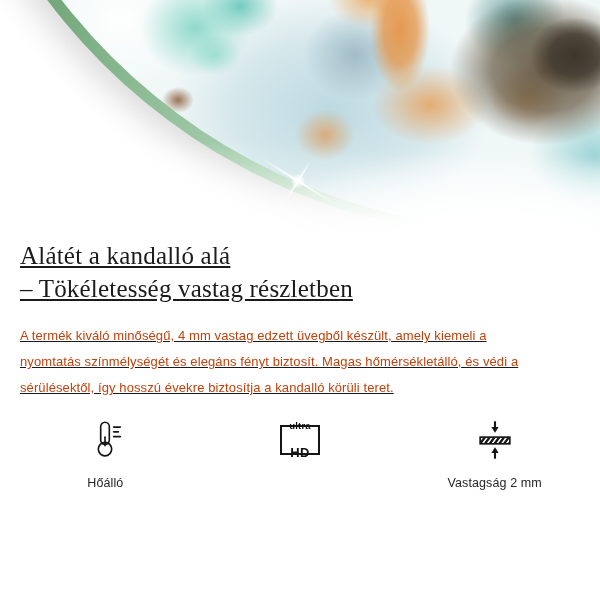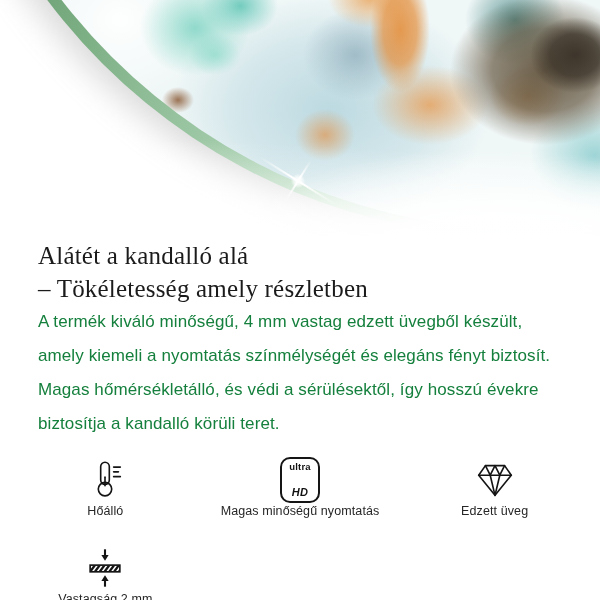--- a/index.html
+++ b/index.html
@@ -57,69 +57,69 @@
     filter:blur(.4px);
   }
   .sparkle .ray.r1 { transform:rotate(32deg); }
   .sparkle .ray.r2 { transform:rotate(-58deg) scaleX(.55); }
   .sparkle .core {
     position:absolute; left:-7px; top:-7px; width:14px; height:14px; border-radius:50%;
     background:radial-gradient(circle, rgba(255,255,255,1) 0%, rgba(255,255,255,.7) 40%, rgba(255,255,255,0) 75%);
   }
 
   
-  .content { padding:0 38px; }
+  .content { padding:0 20px;text-decoration:underline; }
   h1 {
     margin-top:4px;
     font-family:"Liberation Serif", serif;
     font-size:25px; line-height:1.3; font-weight:400; color:#1b1b1b;
     letter-spacing:.2px;
   }
   .desc {
-    margin-top:0; max-width:516px;
-    font-size:17px; line-height:2; color:#15803d; letter-spacing:.1px;
+    margin-top:18px; max-width:516px;
+    font-size:13px; line-height:2; color:#c2410c; letter-spacing:.1px;
   }
 
   
   .features {
     margin-top:15px;
     display:grid; grid-template-columns:repeat(3, 1fr);
     row-gap:26px; padding:0 8px;
   }
   .feat { display:flex; flex-direction:column; align-items:center; }
   .feat-icon { height:48px; display:flex; align-items:center; justify-content:center; }
-  .feat-label { font-size:12.5px; color:#262626; text-align:center; letter-spacing:.1px; }
+  .feat-label { margin-top:12px; font-size:12.5px; color:#262626; text-align:center; letter-spacing:.1px; }
   svg.li { stroke:#141414; fill:none; stroke-width:1.7; stroke-linecap:round; stroke-linejoin:round; }
   .uhd-box {
-    width:40px; height:46px; border:2.4px solid #151515; border-radius:10px;
+    width:40px; height:30px; border:2.4px solid #151515; border-radius:0;
     display:flex; flex-direction:column; align-items:center; justify-content:center;
     line-height:1; color:#111;
   }
   .uhd-top { font-size:9.5px; font-weight:700; letter-spacing:.2px; }
-  .uhd-bottom { font-size:11px; font-weight:700; margin-top:15px; letter-spacing:.3px;font-style:italic; }
+  .uhd-bottom { font-size:13px; font-weight:700; margin-top:15px; letter-spacing:.3px; }
 </style>
 </head>
 <body>
 
 <div class="page">
 
   <div class="hero">
     <div class="disc-shadow"></div>
     <div class="disc-edge"></div>
     <div class="disc"></div>
     <div class="hero-fade"></div>
     <div class="sparkle">
       <div class="ray r1"></div>
         <div class="ray r2"></div>
         <div class="core"></div>
     </div>
   </div>
 
   <div class="content">
-    <h1><span>Alátét a kandalló alá</span><br><span>– Tökéletesség amely részletben</span></h1>
+    <h1><span>Alátét a kandalló alá</span><br><span>– Tökéletesség vastag részletben</span></h1>
     <p class="desc">A termék kiváló minőségű, 4 mm vastag edzett üvegből készült, amely kiemeli a nyomtatás színmélységét és elegáns fényt biztosít. Magas hőmérsékletálló, és védi a sérülésektől, így hosszú évekre biztosítja a kandalló körüli teret.</p>
   </div>
 
   <div class="features">
 
     <div class="feat">
       <div class="feat-icon">
         <svg class="li" width="46" height="46" viewBox="0 0 48 48">
           <rect x="19.5" y="5.5" width="9" height="23" rx="4.5"></rect>
           <circle cx="24" cy="33.5" r="7"></circle>
@@ -132,35 +132,23 @@
       <div class="feat-label">Hőálló</div>
     </div>
 
     <div class="feat">
       <div class="feat-icon">
         <div class="uhd-box">
           <span class="uhd-top">ultra</span>
           <span class="uhd-bottom">HD</span>
         </div>
       </div>
-      <div class="feat-label">Magas minőségű nyomtatás</div>
     </div>
 
 
-    <div class="feat">
-      <div class="feat-icon">
-        <svg class="li" width="46" height="46" viewBox="0 0 48 48">
-          <polygon points="14,9 34,9 41,19 24,40 7,19"></polygon>
-          <polyline points="7,19 41,19"></polyline>
-          <polyline points="14,9 19,19 24,40 29,19 34,9"></polyline>
-          <polyline points="19,19 24,9 29,19"></polyline>
-        </svg>
-      </div>
-      <div class="feat-label">Edzett üveg</div>
-    </div>
 
 
     <div class="feat">
       <div class="feat-icon">
         <svg width="46" height="46" viewBox="0 0 48 48" stroke="#141414" fill="none" stroke-width="1.7">
           <defs>
             <clipPath id="barclip">
                 <rect x="9" y="21.5" width="30" height="6"></rect>
               </clipPath>
           </defs>

